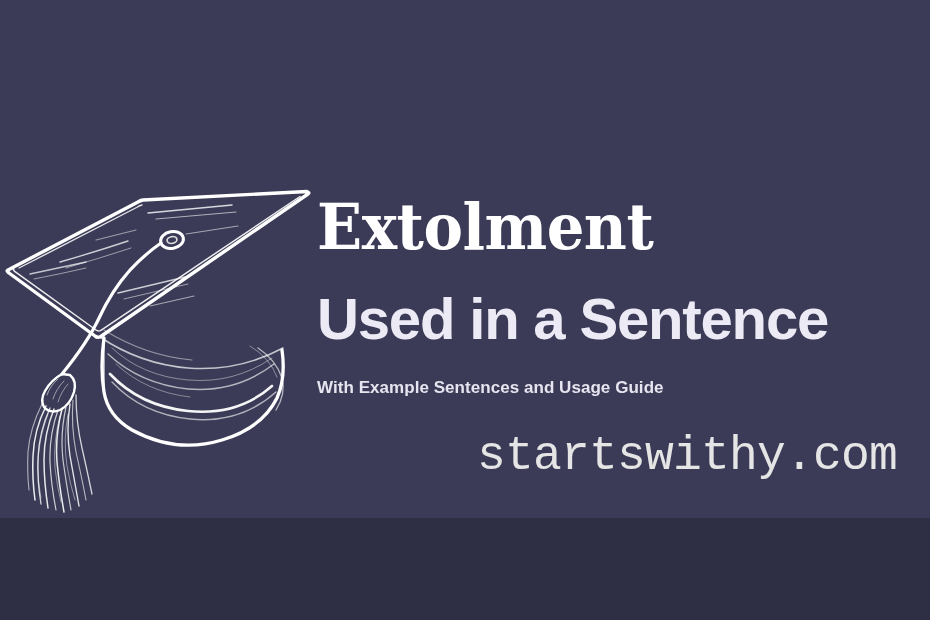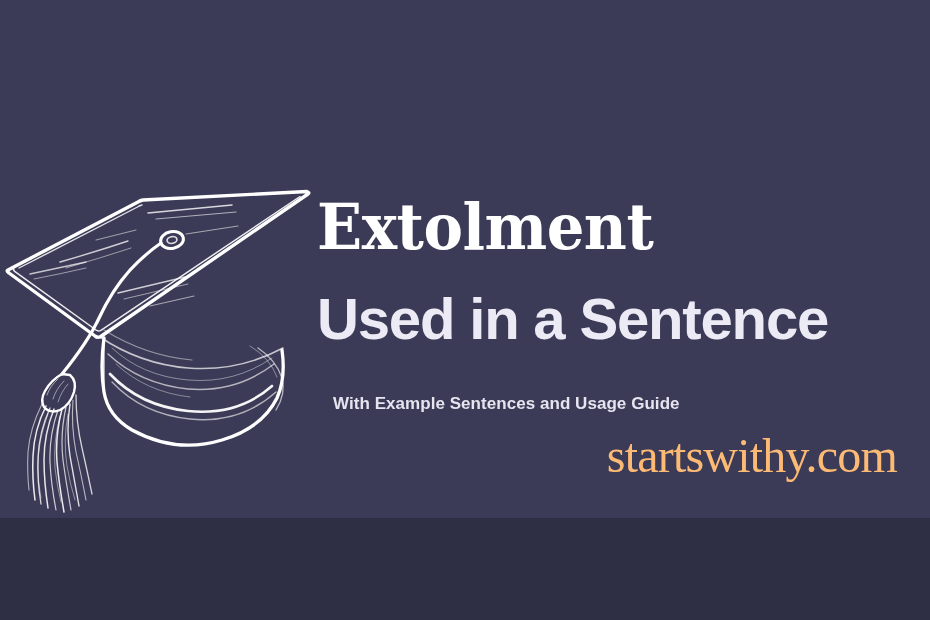--- a/index.html
+++ b/index.html
@@ -71,36 +71,36 @@
     transform-origin: left center;
   }
 
   .subtitle {
     font-family: "Liberation Sans", sans-serif;
     font-weight: 700;
     font-size: 17px;
     line-height: 1.0;
     letter-spacing: 0.05px;
     color: #e6e4ef;
-    margin: 16px;
+    margin: 0;
     padding-top: 31px;
     white-space: nowrap;
   }
 
   
   .brand {
     position: absolute;
     right: 33px;
     bottom: 38px;
-    font-family: Liberation Serif, serif;
+    font-family: Liberation Mono, monospace;
     font-weight: 400;
     font-size: 48px;
     line-height: 1.0;
     letter-spacing: -0.8px;
-    color: #fdba74;
+    color: #e5e5e5;
     white-space: nowrap;
   }
 </style>
 </head>
 <body>
 
 <div class="canvas">
 
   <div class="cap-illustration">
     <svg viewBox="0 0 320 282" xmlns="http://www.w3.org/2000/svg" fill="none" stroke="#ffffff" stroke-linecap="round" stroke-linejoin="round">

